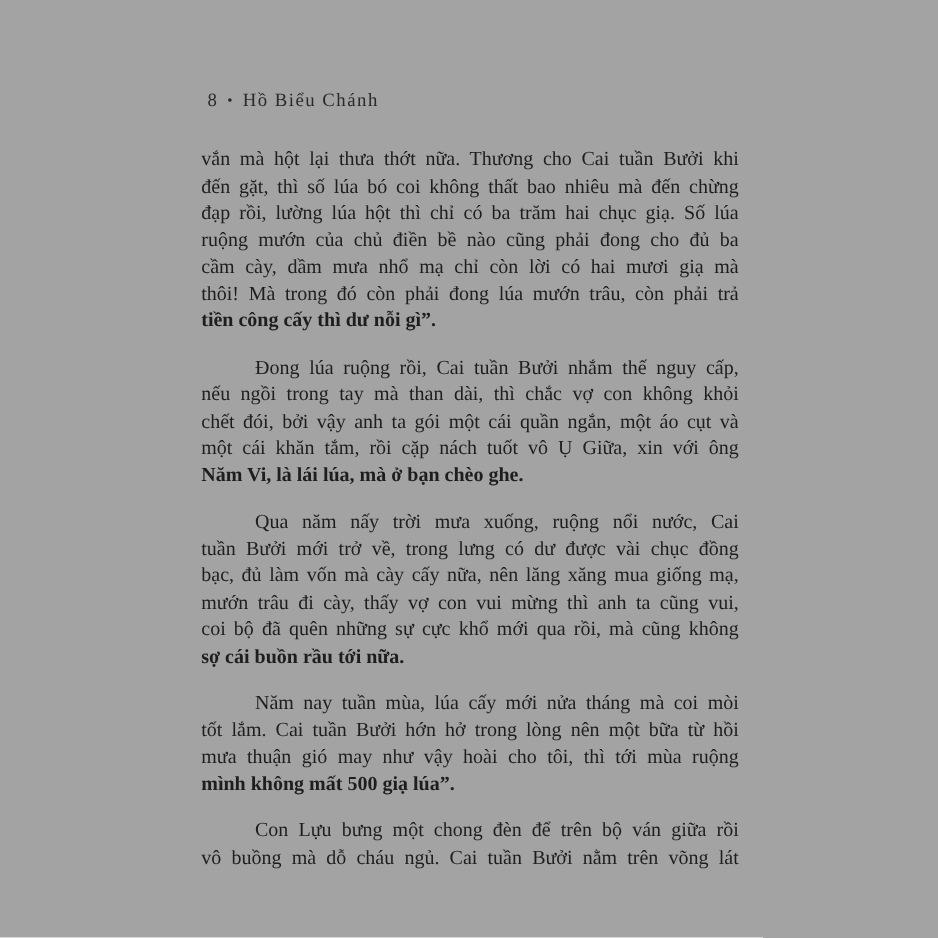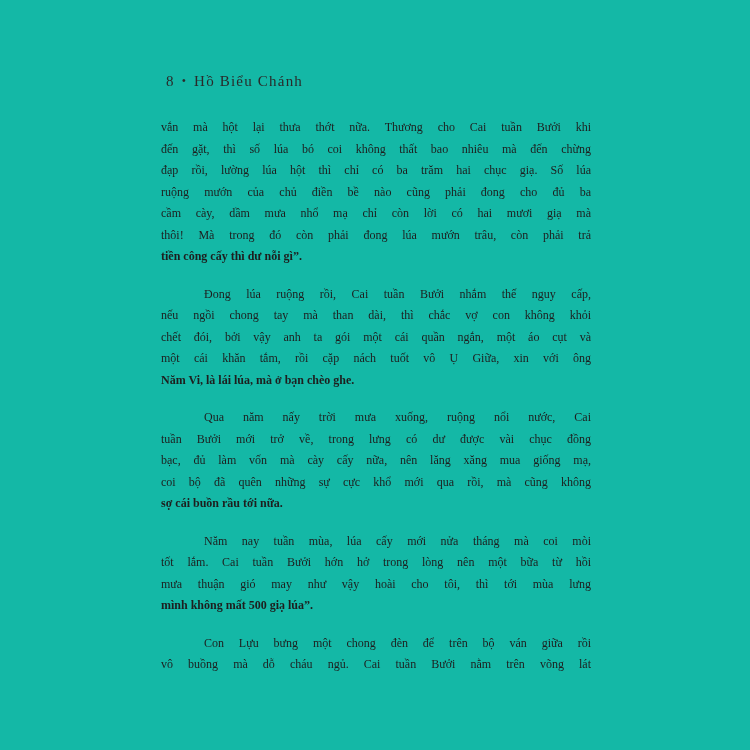--- a/index.html
+++ b/index.html
@@ -4,21 +4,21 @@
 <style>
   html, body {
     margin: 0;
     padding: 0;
     background: #ffffff;
   }
   .page {
     position: relative;
     width: 750px;
     height: 750px;
-    background: #14b8a6;
+    background: #a3a3a3;
     overflow: hidden;
     font-family: "Liberation Serif", "DejaVu Serif", serif;
     color: #1e1e1e;
   }
   .running-header {
     position: absolute;
     left: 166px;
     top: 73px;
     font-size: 15px;
     letter-spacing: 1.2px;
@@ -35,21 +35,21 @@
     position: absolute;
     left: 161px;
     top: 117px;
     width: 430px;
   }
   .paragraph { margin: 0; }
   .paragraph + .paragraph { margin-top: 5px; }
   .line {
     height: 21.5px;
     line-height: 21.5px;
-    font-size: 12px;
+    font-size: 16px;
     text-align: justify;
     text-align-last: justify;
     overflow: hidden;
     white-space: normal;
   }
   .line.indent { padding-left: 43px; margin-top: 16px; }
   .line.last { text-align-last: left; font-weight: bold; }
 </style>
 </head>
 <body>
@@ -63,36 +63,37 @@
         <div class="line">vắn mà hột lại thưa thớt nữa. Thương cho Cai tuần Bưởi khi</div>
         <div class="line">đến gặt, thì số lúa bó coi không thất bao nhiêu mà đến chừng</div>
         <div class="line">đạp rồi, lường lúa hột thì chỉ có ba trăm hai chục giạ. Số lúa</div>
         <div class="line">ruộng mướn của chủ điền bề nào cũng phải đong cho đủ ba</div>
         <div class="line">cầm cày, dầm mưa nhổ mạ chỉ còn lời có hai mươi giạ mà</div>
         <div class="line">thôi! Mà trong đó còn phải đong lúa mướn trâu, còn phải trả</div>
         <div class="line last">tiền công cấy thì dư nỗi gì”.</div>
       </div>
       <div class="paragraph">
         <div class="line indent">Đong lúa ruộng rồi, Cai tuần Bưởi nhắm thế nguy cấp,</div>
-        <div class="line">nếu ngồi chong tay mà than dài, thì chắc vợ con không khỏi</div>
+        <div class="line">nếu ngồi trong tay mà than dài, thì chắc vợ con không khỏi</div>
         <div class="line">chết đói, bởi vậy anh ta gói một cái quần ngắn, một áo cụt và</div>
         <div class="line">một cái khăn tắm, rồi cặp nách tuốt vô Ụ Giữa, xin với ông</div>
         <div class="line last">Năm Vi, là lái lúa, mà ở bạn chèo ghe.</div>
       </div>
       <div class="paragraph">
         <div class="line indent">Qua năm nấy trời mưa xuống, ruộng nổi nước, Cai</div>
         <div class="line">tuần Bưởi mới trở về, trong lưng có dư được vài chục đồng</div>
         <div class="line">bạc, đủ làm vốn mà cày cấy nữa, nên lăng xăng mua giống mạ,</div>
+        <div class="line">mướn trâu đi cày, thấy vợ con vui mừng thì anh ta cũng vui,</div>
         <div class="line">coi bộ đã quên những sự cực khổ mới qua rồi, mà cũng không</div>
         <div class="line last">sợ cái buồn rầu tới nữa.</div>
       </div>
       <div class="paragraph">
         <div class="line indent">Năm nay tuần mùa, lúa cấy mới nửa tháng mà coi mòi</div>
         <div class="line">tốt lắm. Cai tuần Bưởi hớn hở trong lòng nên một bữa từ hồi</div>
-        <div class="line">mưa thuận gió may như vậy hoài cho tôi, thì tới mùa lưng</div>
+        <div class="line">mưa thuận gió may như vậy hoài cho tôi, thì tới mùa ruộng</div>
         <div class="line last">mình không mất 500 giạ lúa”.</div>
       </div>
       <div class="paragraph">
         <div class="line indent">Con Lựu bưng một chong đèn để trên bộ ván giữa rồi</div>
         <div class="line">vô buồng mà dỗ cháu ngủ. Cai tuần Bưởi nằm trên võng lát</div>
       </div>
     </div>
 </div>
 
 </body></html>

